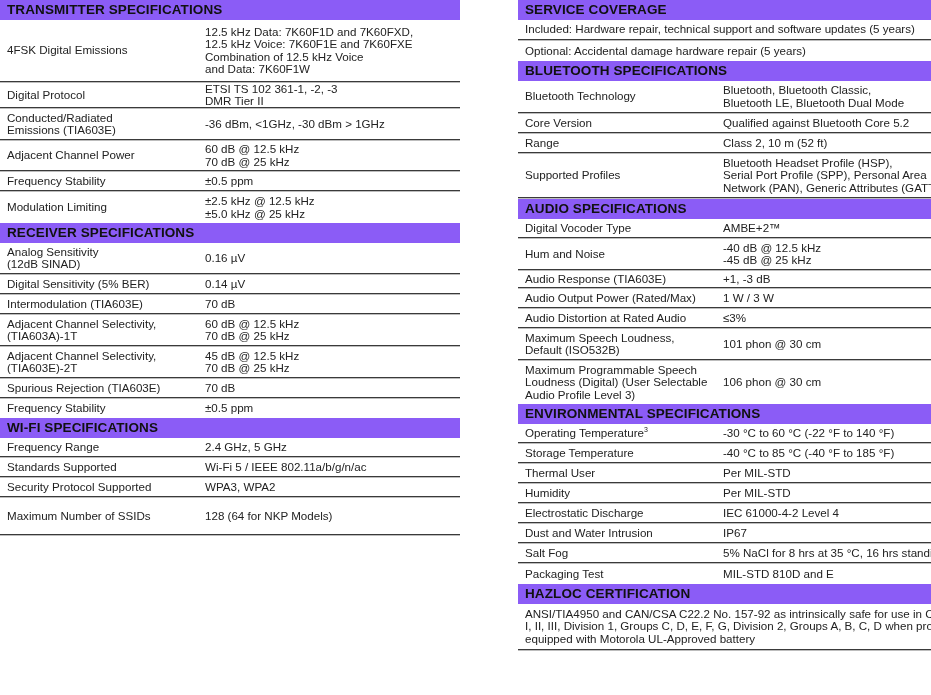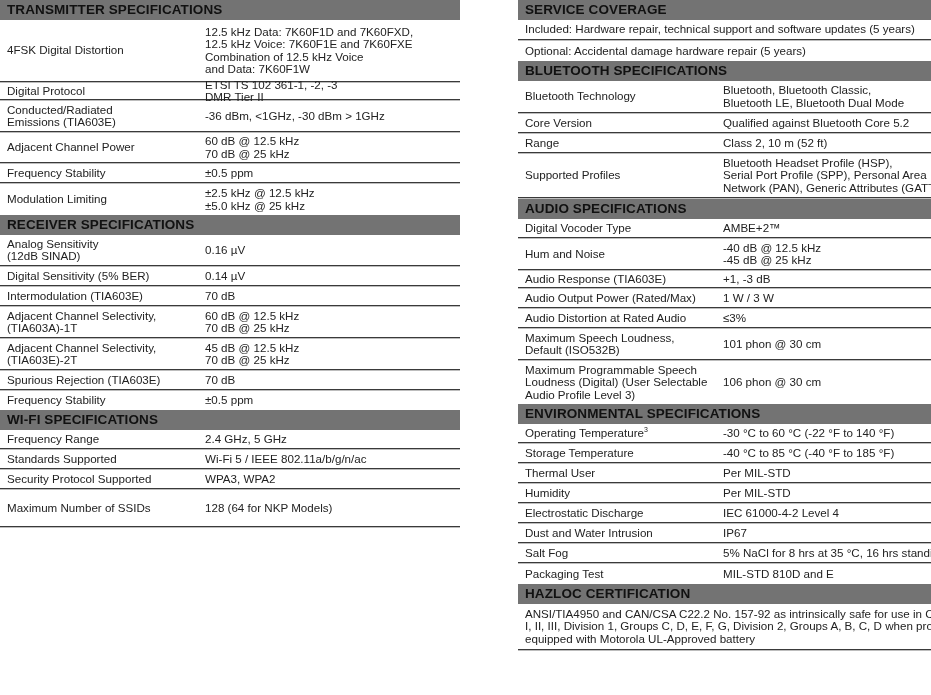--- a/index.html
+++ b/index.html
@@ -2,21 +2,21 @@
 <html><head>
 <meta charset="utf-8">
 <style>
   * { box-sizing: border-box; margin: 0; padding: 0; }
   html, body { width: 931px; height: 695px; background: #ffffff; overflow: hidden; }
   body { font-family: "Liberation Sans", "DejaVu Sans", sans-serif; color: #222222; position: relative; }
   .col { position: absolute; top: 0; }
   .col-left { left: 0; width: 460px; }
   .col-right { left: 474px; width: 457px; margin-left: 44px; }
   .sec-head {
-    background: #737373;
+    background: #8b5cf6;
     color: #111111;
     font-weight: bold;
     font-size: 13.5px;
     height: 20px;
     line-height: 20px;
     padding-left: 7px;
     letter-spacing: 0.1px;
   }
   .row {
     display: flex;
@@ -36,27 +36,27 @@
   sup { font-size: 7px; vertical-align: 5px; line-height: 0; }
 </style>
 </head>
 <body>
 
 <div class="col col-left">
 
   <div>
     <div class="sec-head">TRANSMITTER SPECIFICATIONS</div>
     <div class="row" style="height:62px">
-      <div class="cell-label">4FSK Digital Distortion</div>
+      <div class="cell-label">4FSK Digital Emissions</div>
       <div class="cell-value">12.5 kHz Data: 7K60F1D and 7K60FXD,
 12.5 kHz Voice: 7K60F1E and 7K60FXE
 Combination of 12.5 kHz Voice
 and Data: 7K60F1W</div>
     </div>
-    <div class="row" style="height:17px">
+    <div class="row" style="height:25px">
       <div class="cell-label">Digital Protocol</div>
       <div class="cell-value">ETSI TS 102 361-1, -2, -3
 DMR Tier II</div>
     </div>
     <div class="row" style="height:31px">
       <div class="cell-label">Conducted/Radiated
 Emissions (TIA603E)</div>
       <div class="cell-value">-36 dBm, &lt;1GHz, -30 dBm &gt; 1GHz</div>
     </div>
     <div class="row" style="height:30px">

